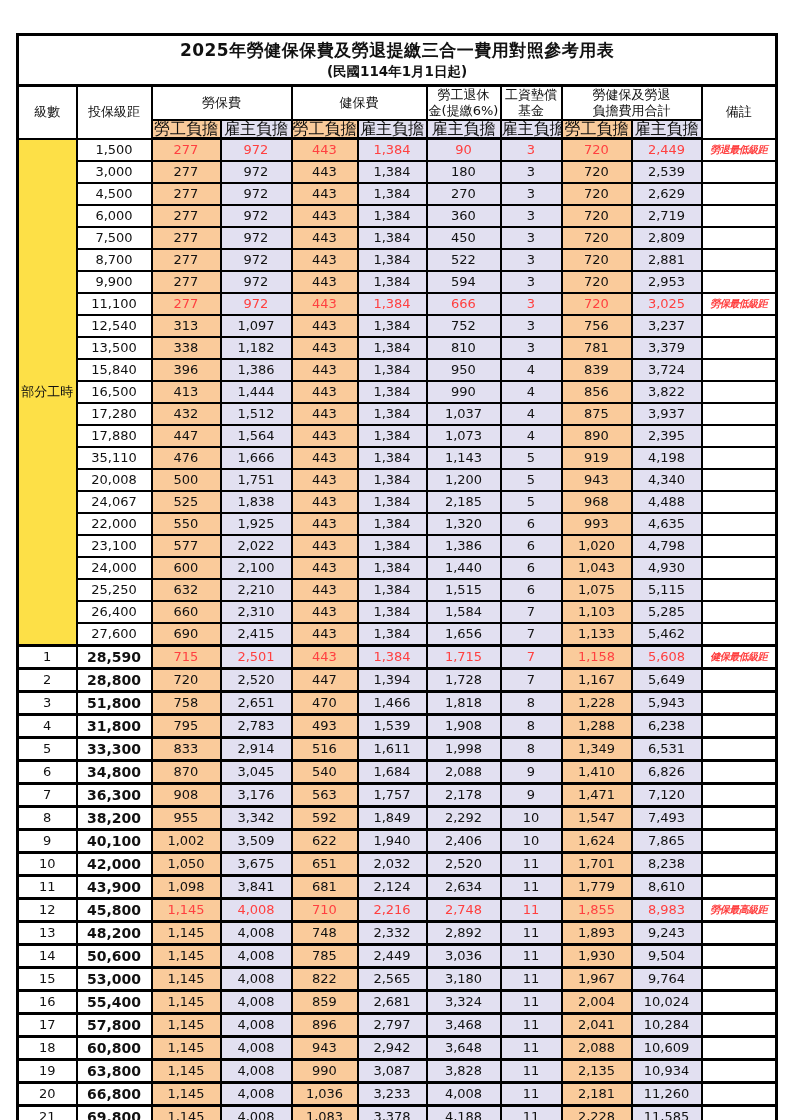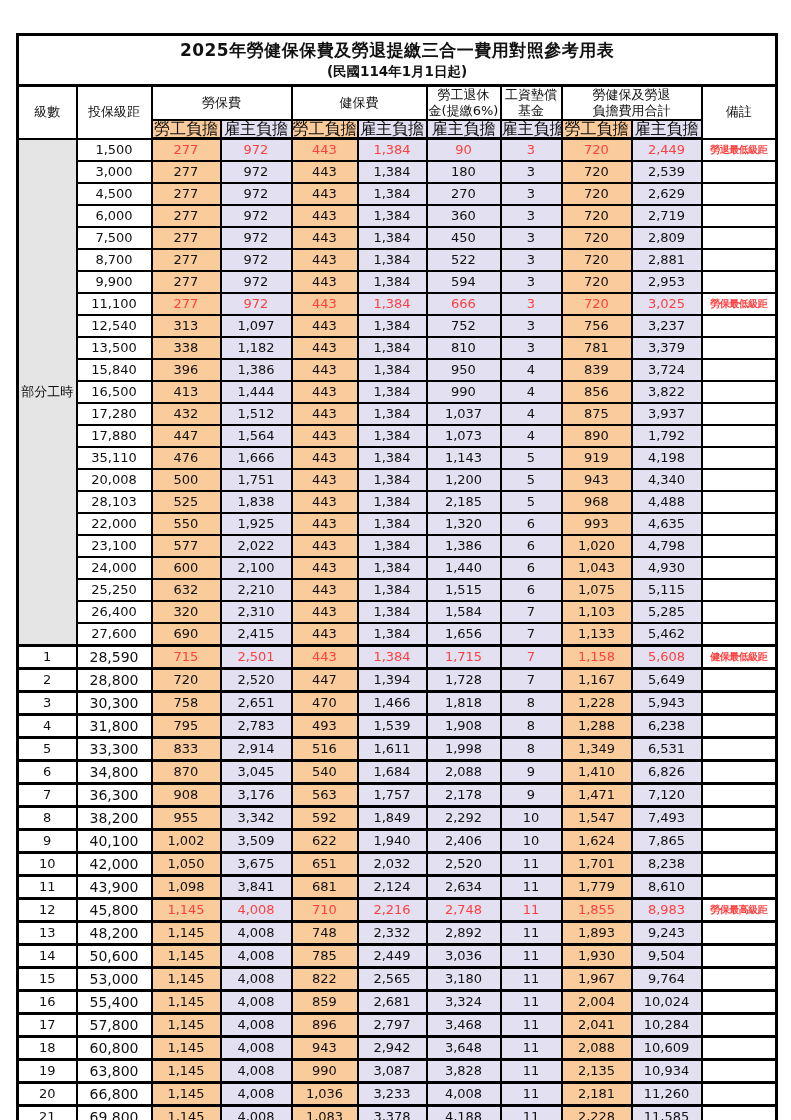--- a/index.html
+++ b/index.html
@@ -23,25 +23,25 @@
   .title { font-size:17px; font-weight:bold; letter-spacing:0.5px; }
   .subtitle { font-size:13.5px; font-weight:600; margin-top:1px; }
   
   tr.grp-row td { height:32px; font-size:13px; line-height:16px; }
   tr.sub-row td { height:16px; font-size:16px; line-height:16px; border-bottom:3px solid #000; }
   td.h-span { font-size:13px; }
   
   .emp { background:var(--emp,#FACB9B); }
   .er  { background:var(--er,#E2E0F1); }
   
-  td.note { font-size:10px; font-weight:bold; color:var(--red,#FF4040); letter-spacing:-0.5px; }
+  td.note { font-size:10px; font-weight:bold; color:var(--red,#FF4040); letter-spacing:-0.5px;font-style:italic; }
   tr.hl td.val { color:var(--red,#FF4040); }
   tr.lvl td { border-top-width:3px; border-bottom-width:3px; }
-  tr.lvl td.bracket { font-size:14px; font-weight:400; }
-  td.group-cell { background:#e5e5e5; font-size:13px; border-bottom:3px solid #000; }
+  tr.lvl td.bracket { font-size:14px; font-weight:700; }
+  td.group-cell { background:#fde047; font-size:13px; border-bottom:3px solid #000; }
   td.level { font-size:13px; }
 </style>
 </head>
 <body>
 
 <div class="page">
   <table class="ref">
     <colgroup>
       <col style="width:59px">
         <col style="width:75px">
@@ -252,21 +252,21 @@
         </tr>
         <tr>
           <td class="bracket">17,880</td>
           <td class="val emp">447</td>
           <td class="val er">1,564</td>
           <td class="val emp">443</td>
           <td class="val er">1,384</td>
           <td class="val er">1,073</td>
           <td class="val er">4</td>
           <td class="val emp">890</td>
-          <td class="val er">1,792</td>
+          <td class="val er">2,395</td>
           <td class="note"></td>
         </tr>
         <tr>
           <td class="bracket">35,110</td>
           <td class="val emp">476</td>
           <td class="val er">1,666</td>
           <td class="val emp">443</td>
           <td class="val er">1,384</td>
           <td class="val er">1,143</td>
           <td class="val er">5</td>
@@ -280,21 +280,21 @@
           <td class="val er">1,751</td>
           <td class="val emp">443</td>
           <td class="val er">1,384</td>
           <td class="val er">1,200</td>
           <td class="val er">5</td>
           <td class="val emp">943</td>
           <td class="val er">4,340</td>
           <td class="note"></td>
         </tr>
         <tr>
-          <td class="bracket">28,103</td>
+          <td class="bracket">24,067</td>
           <td class="val emp">525</td>
           <td class="val er">1,838</td>
           <td class="val emp">443</td>
           <td class="val er">1,384</td>
           <td class="val er">2,185</td>
           <td class="val er">5</td>
           <td class="val emp">968</td>
           <td class="val er">4,488</td>
           <td class="note"></td>
         </tr>
@@ -341,21 +341,21 @@
           <td class="val emp">443</td>
           <td class="val er">1,384</td>
           <td class="val er">1,515</td>
           <td class="val er">6</td>
           <td class="val emp">1,075</td>
           <td class="val er">5,115</td>
           <td class="note"></td>
         </tr>
         <tr>
           <td class="bracket">26,400</td>
-          <td class="val emp">320</td>
+          <td class="val emp">660</td>
           <td class="val er">2,310</td>
           <td class="val emp">443</td>
           <td class="val er">1,384</td>
           <td class="val er">1,584</td>
           <td class="val er">7</td>
           <td class="val emp">1,103</td>
           <td class="val er">5,285</td>
           <td class="note"></td>
         </tr>
         <tr>
@@ -391,21 +391,21 @@
           <td class="val emp">447</td>
           <td class="val er">1,394</td>
           <td class="val er">1,728</td>
           <td class="val er">7</td>
           <td class="val emp">1,167</td>
           <td class="val er">5,649</td>
           <td class="note"></td>
         </tr>
         <tr class="lvl">
           <td class="level">3</td>
-          <td class="bracket">30,300</td>
+          <td class="bracket">51,800</td>
           <td class="val emp">758</td>
           <td class="val er">2,651</td>
           <td class="val emp">470</td>
           <td class="val er">1,466</td>
           <td class="val er">1,818</td>
           <td class="val er">8</td>
           <td class="val emp">1,228</td>
           <td class="val er">5,943</td>
           <td class="note"></td>
         </tr>

